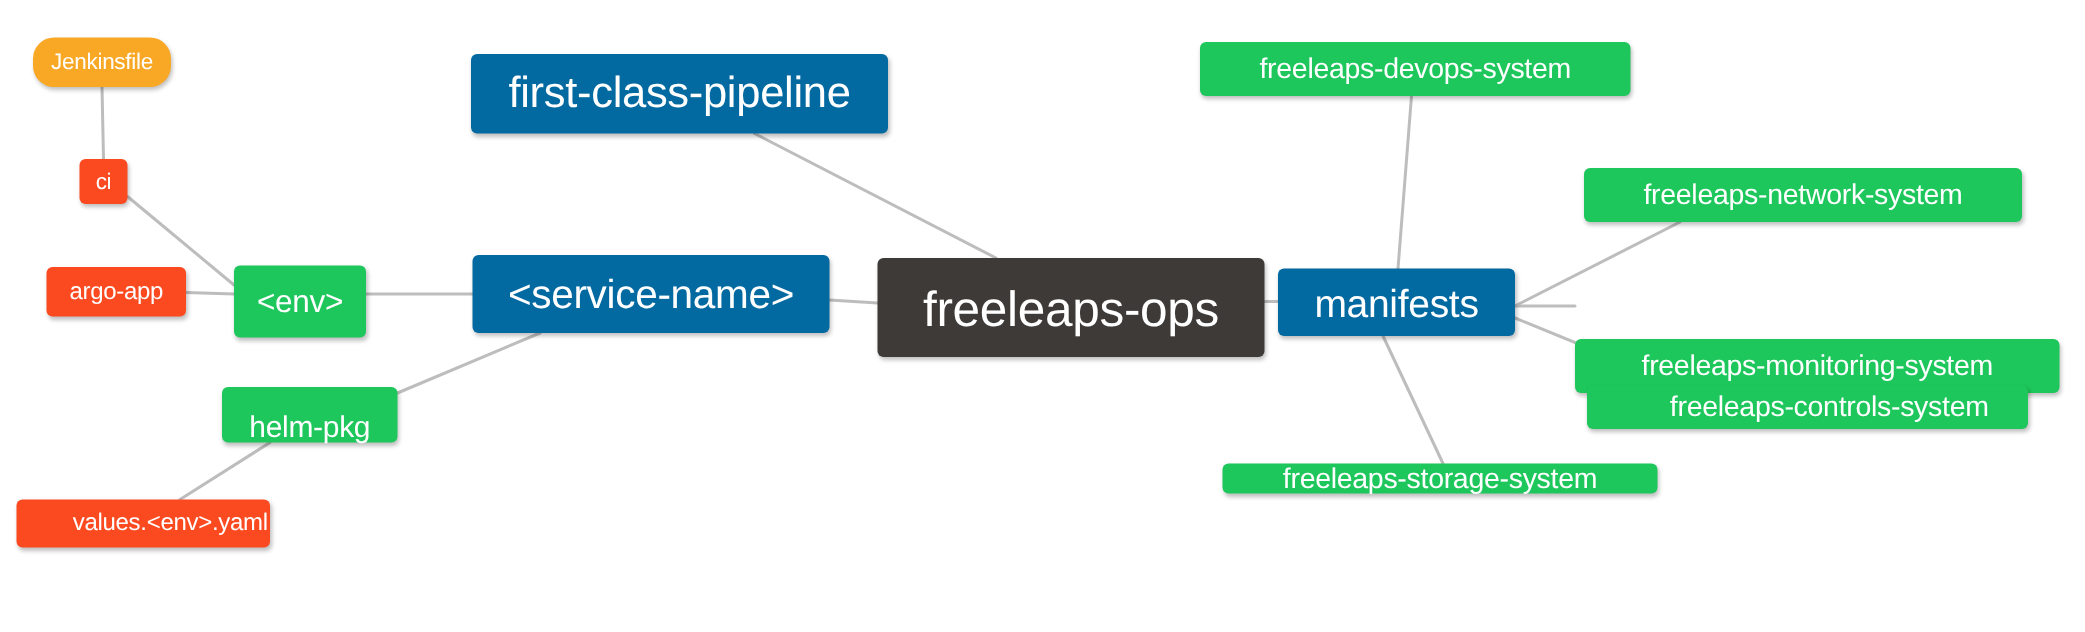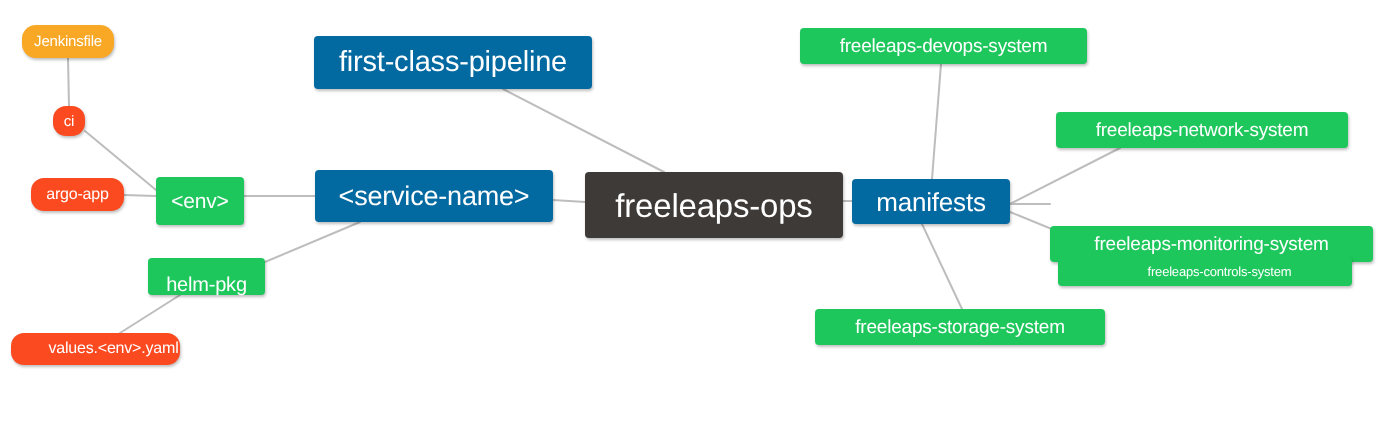--- a/index.html
+++ b/index.html
@@ -38,21 +38,21 @@
     line-height: 1;
     letter-spacing: -0.2px;
     box-shadow: 1px 2px 3px rgba(0,0,0,0.25);
     z-index: 2;
     text-rendering: geometricPrecision;
   }
   .n-root    { background: #3e3a37; }
   .n-blue    { background: #0369a1; }
   .n-green   { background: #1ec75c; }
   .n-orange  { background: #f9a825; border-radius: 14px; }
-  .n-red     { background: #fb4a20; border-radius: 13px; }
+  .n-red     { background: #fb4a20; }
 </style>
 </head>
 <body>
 
 <div id="canvas">
   <svg id="edges" viewBox="0 0 1390 421" xmlns="http://www.w3.org/2000/svg">
       <line x1="68" y1="58" x2="69" y2="106" stroke="#bdbdbd" stroke-width="2" stroke-linecap="round"></line>
       <line x1="85" y1="131" x2="156" y2="190" stroke="#bdbdbd" stroke-width="2" stroke-linecap="round"></line>
       <line x1="124" y1="195" x2="156" y2="196" stroke="#bdbdbd" stroke-width="2" stroke-linecap="round"></line>
       <line x1="244" y1="196" x2="315" y2="196" stroke="#bdbdbd" stroke-width="2" stroke-linecap="round"></line>
@@ -100,20 +100,20 @@
       </div>
       <div class="node n-green" style="left: 800px; top: 28px; width: 287px; height: 36px; font-size: 19px;">
         <span>freeleaps-devops-system</span>
       </div>
       <div class="node n-green" style="left: 1056px; top: 112px; width: 292px; height: 36px; font-size: 19px;">
         <span>freeleaps-network-system</span>
       </div>
       <div class="node n-green" style="left: 1050px; top: 187px; width: 323px; height: 36px; font-size: 19px; margin-top: 39px;">
         <span>freeleaps-monitoring-system</span>
       </div>
-      <div class="node n-green" style="left: 1058px; top: 257px; width: 294px; height: 29px; font-size: 13px; padding-left: 29px;">
+      <div class="node n-green" style="left: 1058px; top: 257px; width: 294px; height: 29px; font-size: 19px; padding-left: 29px;">
         <span>freeleaps-controls-system</span>
       </div>
-      <div class="node n-green" style="left: 815px; top: 309px; width: 290px; height: 36px; font-size: 19px;">
+      <div class="node n-green" style="left: 815px; top: 309px; width: 290px; height: 20px; font-size: 19px;">
         <span>freeleaps-storage-system</span>
       </div>
     </div>
 </div>
 
 </body></html>

